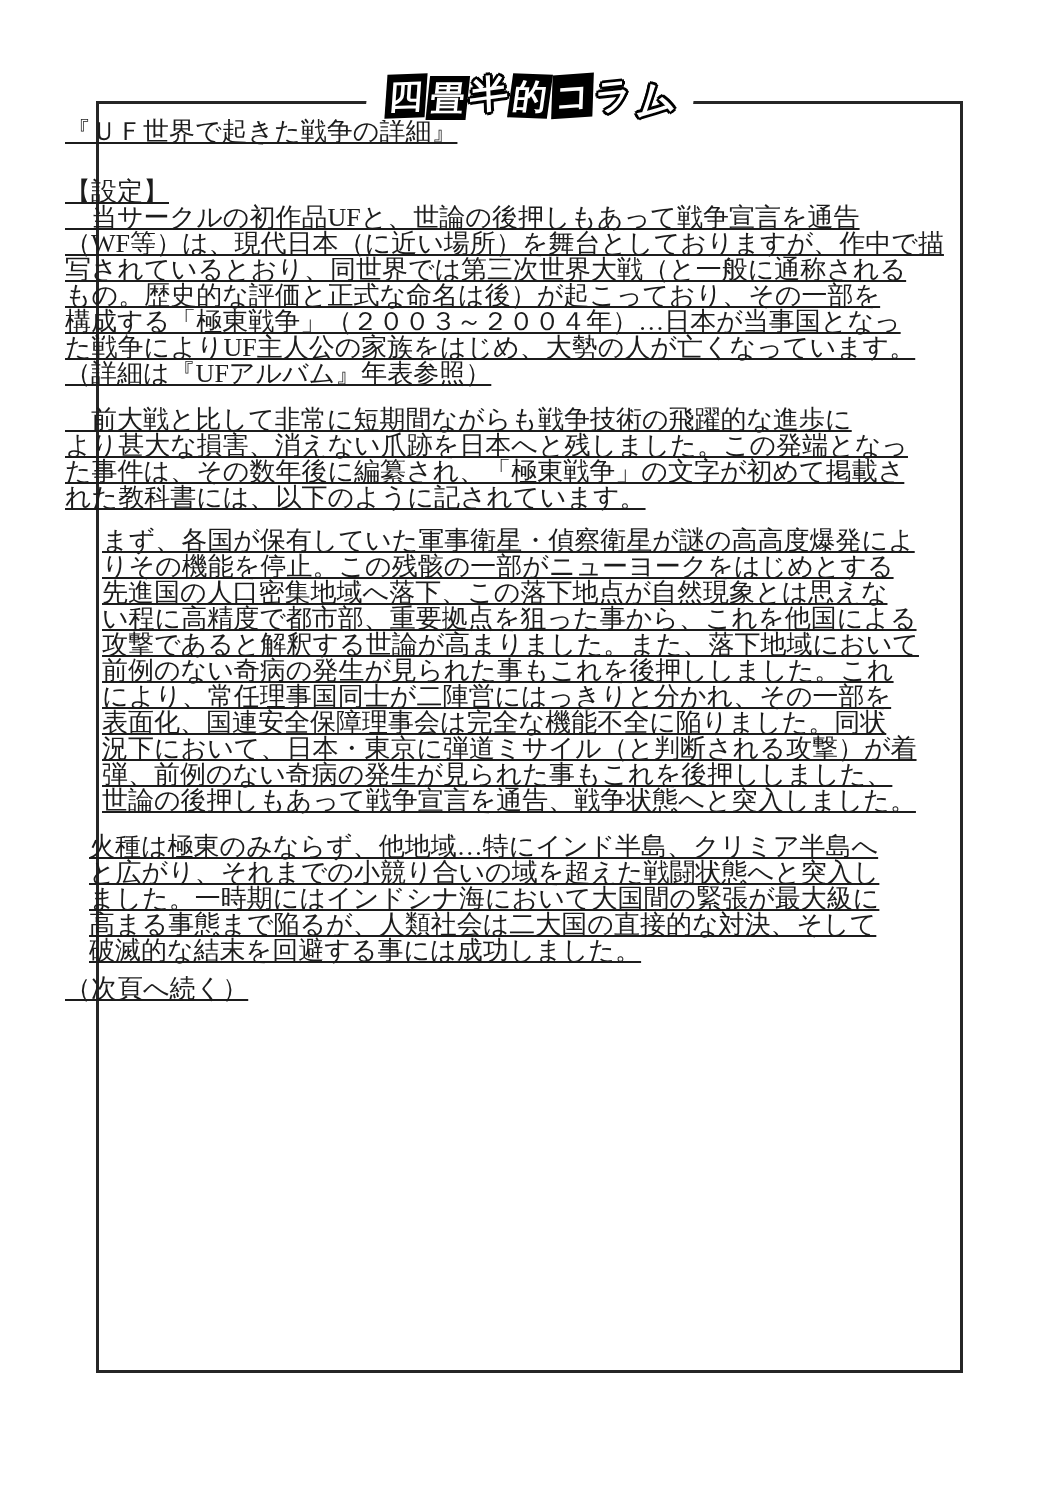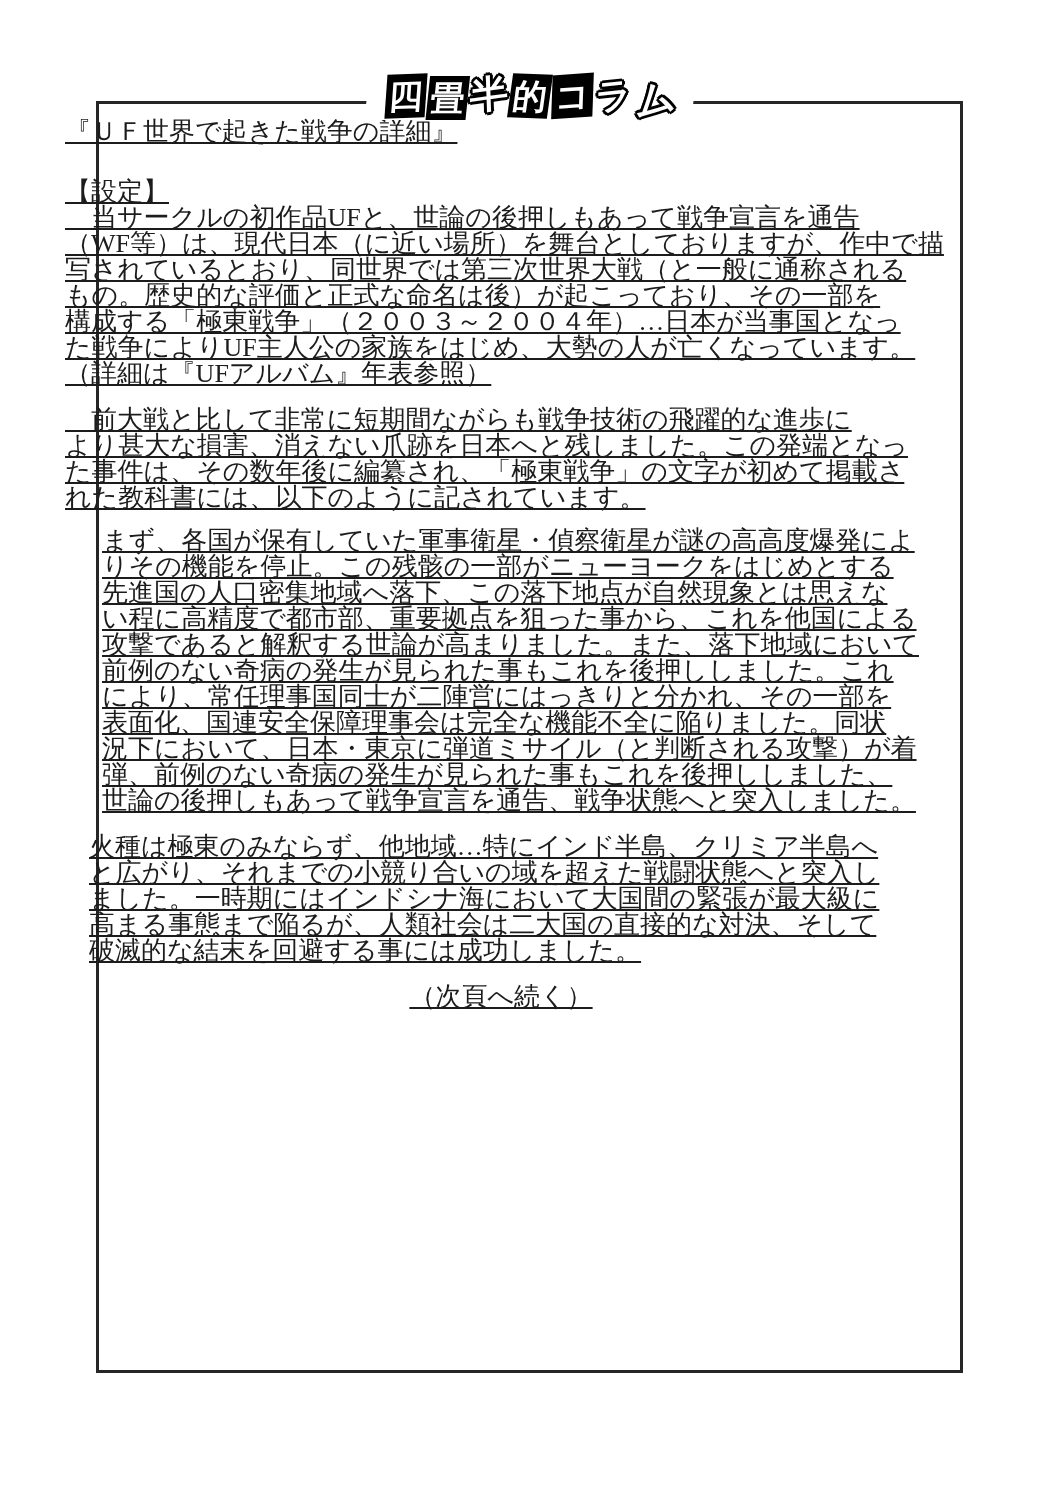--- a/index.html
+++ b/index.html
@@ -39,21 +39,21 @@
   
   .content{position:absolute;left:65px;top:119px;right:75px}
   .doc-title,.heading,.line,.footer-note{
     font-size:26px;line-height:26px;height:26px;white-space:pre;text-decoration:underline;
   }
   .heading{margin-top:34px}
   .para{margin:0;padding:0}
   .p2{margin-top:20px}
   .p3{margin-top:17px;margin-left:37px}
   .p4{margin-top:20px;margin-left:24px}
-  .footer-note{margin-top:20px;text-align:center;padding-right:48px}
+  .footer-note{margin-top:12px;text-align:left;padding-right:48px}
 </style>
 </head>
 <body>
 
 <div class="frame"></div>
 
 <div class="logo-band">
   <span class="logo">
     <span class="lg-tile">四</span><span class="lg-tile">畳</span><span class="lg-outl">半</span><span class="lg-tile">的</span><span class="lg-tile">コ</span><span class="lg-outl">ラ</span><span class="lg-outl">ム</span>
   </span>

